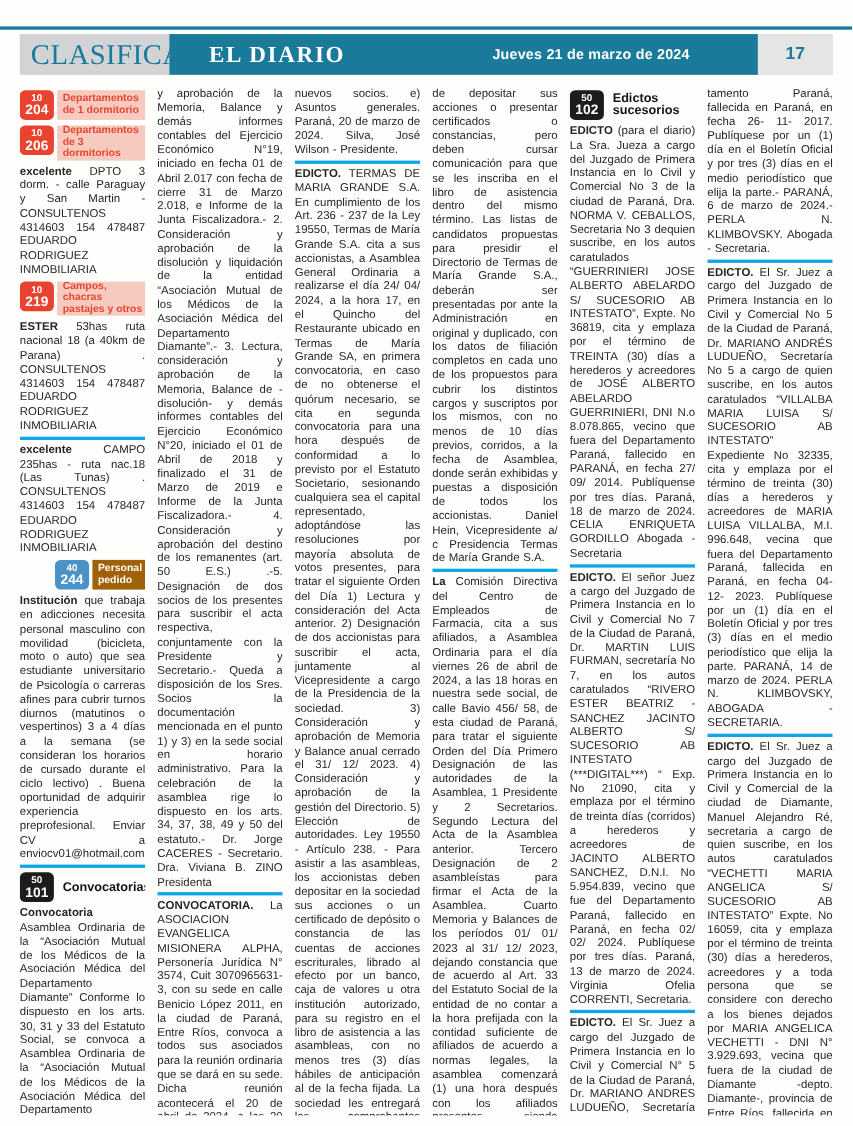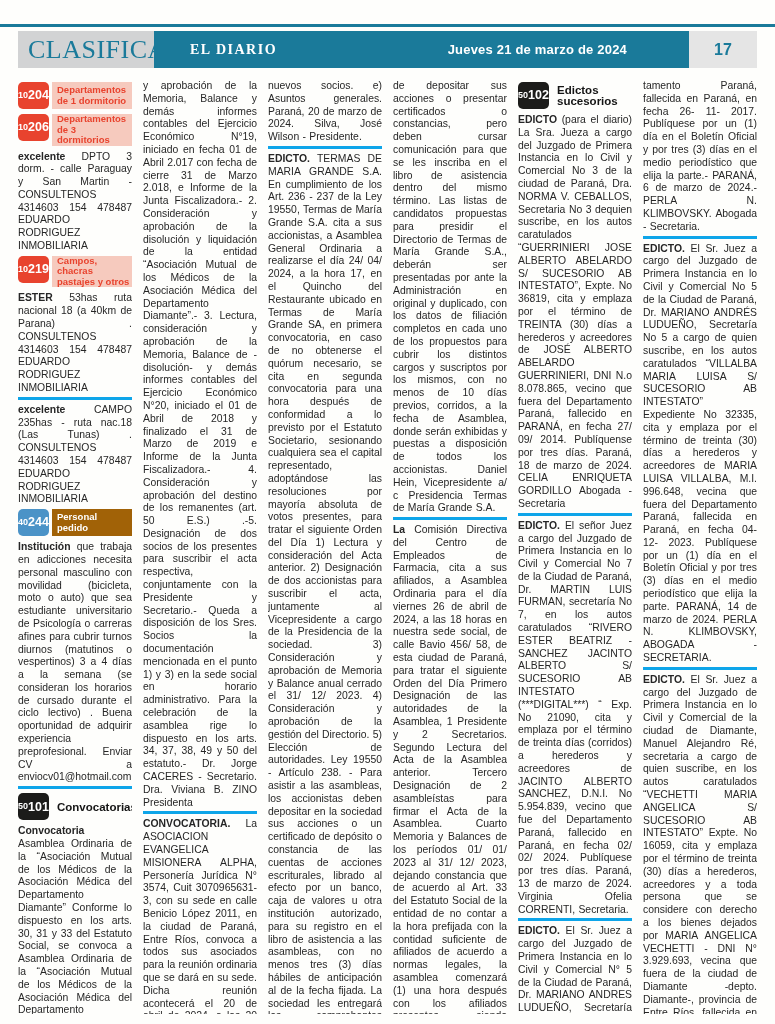--- a/index.html
+++ b/index.html
@@ -4,42 +4,42 @@
 <style>
   html,body{margin:0;padding:0;background:#ffffff;}
   .page{position:relative;width:775px;height:1024px;background:#fefefc;overflow:hidden;
         font-family:"Liberation Sans",sans-serif;}
   .top-rule{position:absolute;top:24px;left:0;width:775px;height:3px;background:#1a7a9a;}
   .header{position:absolute;top:31px;left:18px;width:739px;height:37px;background:#d2d3d4;
           display:flex;align-items:stretch;}
   .section-name{display:flex;align-items:center;padding:0 8px 0 10px;width:118px;
                 color:#1a7a9a;font-family:"Liberation Serif",serif;font-size:26px;letter-spacing:.5px;}
   .masthead-bar{flex:1;background:#1a7a9a;display:flex;align-items:center;color:#fff;}
-  .masthead{font-family:"Liberation Serif",serif;font-weight:bold;font-size:14px;
+  .masthead{font-family:"Liberation Serif",serif;font-weight:bold;font-size:21px;
             letter-spacing:1.5px;margin-left:36px;}
   .date{font-size:13px;font-weight:bold;margin-left:auto;margin-right:62px;letter-spacing:.2px;text-align:center;}
   .page-num{width:68px;display:flex;align-items:center;justify-content:center;
             color:#1a7a9a;font-weight:bold;font-size:16px;background:#e5e5e5;}
   .columns{position:absolute;top:80px;left:18px;width:739px;height:934px;
            display:flex;gap:11px;}
   .col{flex:1;overflow:hidden;}
   .ad{font-size:10.4px;line-height:12.8px;text-align:justify;margin:0 0 3px;color:#262626;
       word-spacing:.4px;}
   .ad .lead{font-weight:bold;}
   .ruled{border-bottom:3px solid #0ea5e9;padding-bottom:2px;margin-bottom:4px;}
   .rubric{display:flex;align-items:stretch;margin:2px 0 5px;}
   .badge{width:31px;min-width:31px;height:27px;border-radius:5px;color:#fff;display:flex;
-         flex-direction:row;align-items:center;justify-content:center;font-weight:bold;line-height:1;}
+         flex-direction:column;align-items:center;justify-content:center;font-weight:bold;line-height:1;}
   .code-top{font-size:9px;display:block;}
   .code-bottom{font-size:12.5px;display:block;}
   .rubric-label{flex:1;margin-left:3px;display:flex;align-items:center;font-weight:bold;
                 font-size:9.5px;line-height:10.5px;padding:0 2px 0 5px;}
   .red .badge{background:#e8432e;}
   .red .rubric-label{background:#f6cabe;color:#e8432e;}
-  .blue .badge{background:#4b93c7;}
+  .blue .badge{background:#4b93c7;margin-left:32px;}
   .blue .rubric-label{background:#a16207;color:#ffffff;}
   .black .badge{background:#1c1c1a;}
   .black .rubric-label{background:transparent;color:#151515;font-size:11.5px;}
 </style>
 </head>
 <body>
 
 <div class="page">
   <div class="top-rule"></div>
   <div class="header">

